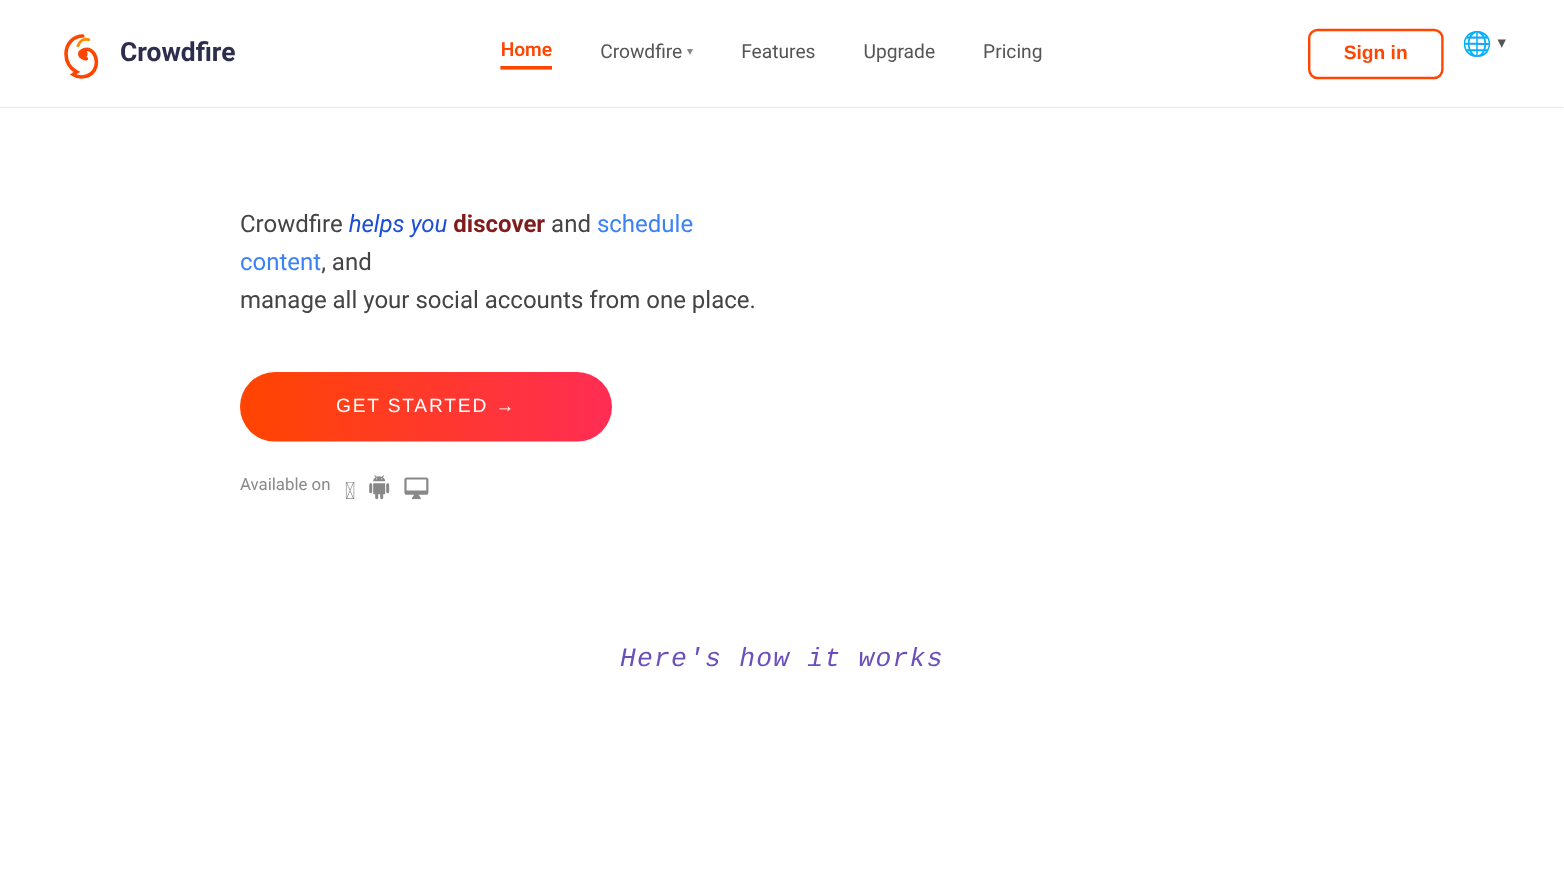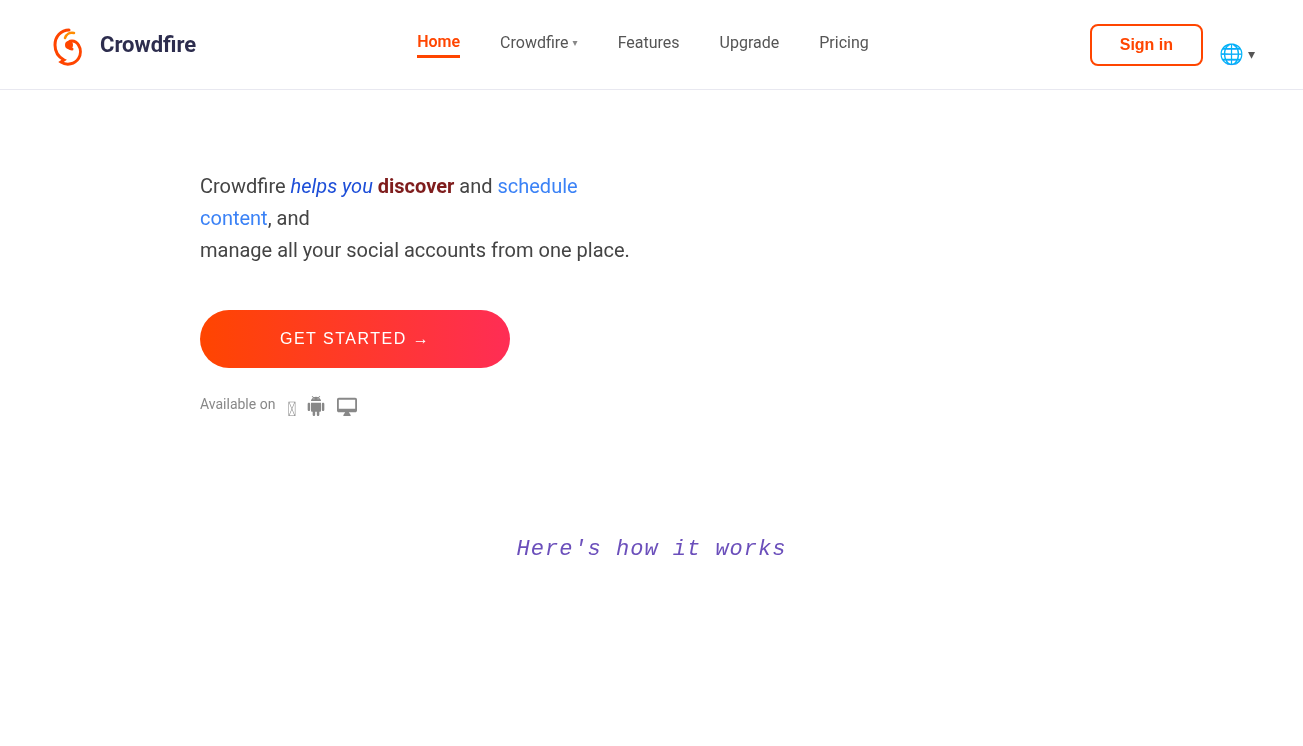--- a/index.html
+++ b/index.html
@@ -67,21 +67,21 @@
       text-align: right;
     }
 
     .nav-link .chevron {
       font-size: 10px;
       color: #888;
     }
 
     .nav-right {
       display: flex;
-      align-items: flex-end;
+      align-items: flex-start;
       gap: 16px;
     }
 
     .sign-in-btn {
       border: 2px solid #ff4500;
       color: #ff4500;
       background: transparent;
       padding: 10px 28px;
       border-radius: 8px;
       font-size: 16px;

